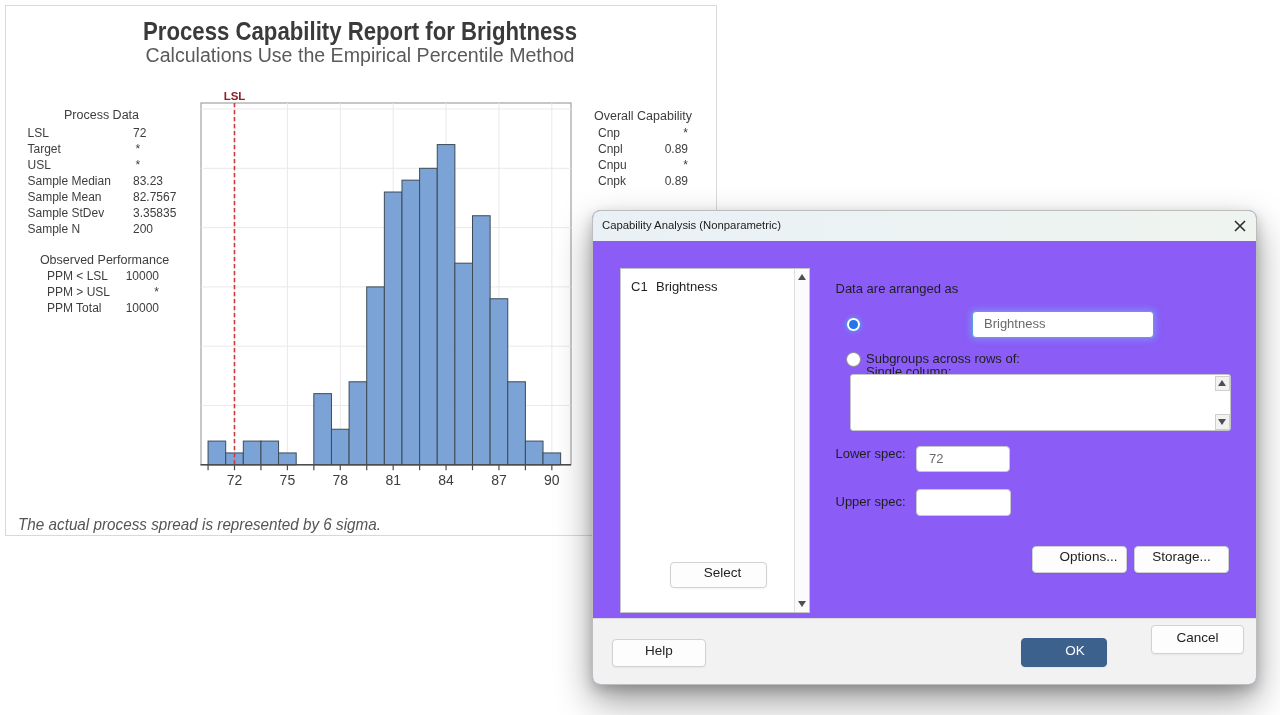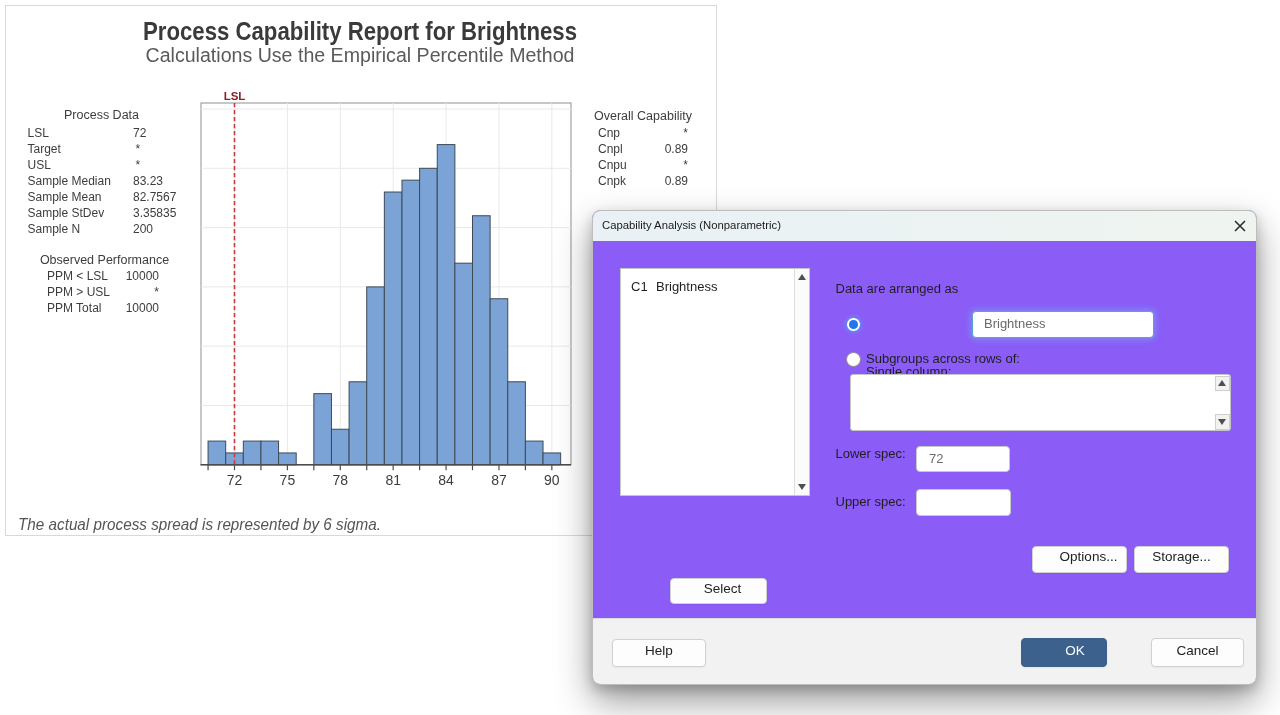--- a/index.html
+++ b/index.html
@@ -9,21 +9,21 @@
 #chartsvg { position:absolute; left:0; top:0; }
 .dlg { position:absolute; left:592px; top:210px; width:665px; height:475px;
   background:#8b5cf6; border:1px solid #bdbdbd; border-radius:8px;
   box-shadow:0 16px 36px rgba(0,0,0,.40), 0 5px 12px rgba(0,0,0,.18); }
 .titlebar { position:absolute; left:0; top:0; right:0; height:29.5px;
   background:linear-gradient(90deg,#e9f1f6,#eff4ef);
   border-radius:7px 7px 0 0; }
 .titletext { position:absolute; left:9px; top:7.5px; font-size:11.3px; color:#1b1b1b; }
 .closex { position:absolute; right:9px; top:8px; width:14px; height:14px; }
 .lbl { position:absolute; font-size:13px; color:#1f1f1f; white-space:nowrap; }
-.listbox { position:absolute; left:27px; top:57px; width:190px; height:228px;
+.listbox { position:absolute; left:27px; top:57px; width:190px; height:345px;
   background:#fff; border:1px solid #c5c5c5; }
 .sb { position:absolute; top:0; right:0; bottom:0; width:15px; background:#fbfbfb;
   border-left:1px solid #dedede; }
 .sbbtn { position:absolute; left:0; right:0; height:16px; display:flex;
   align-items:center; justify-content:center; }
 .tri-up { width:0; height:0; border-left:4.5px solid transparent;
   border-right:4.5px solid transparent; border-bottom:6px solid #4f4f4f; }
 .tri-dn { width:0; height:0; border-left:4.5px solid transparent;
   border-right:4.5px solid transparent; border-top:6px solid #4f4f4f; }
 .btn { position:absolute; background:#fdfdfd; border:1px solid #d1d1d1;
@@ -179,21 +179,21 @@
     <div class="lbl" style="left:35px; top:9.5px;">Brightness</div>
     <div class="sb">
       <div class="sbbtn" style="top:0;">
             <div class="tri-up"></div>
           </div>
       <div class="sbbtn" style="bottom:0;">
             <div class="tri-dn"></div>
           </div>
     </div>
   </div>
-  <div class="btn" style="left:77px; top:367px; width:97px; height:26px;padding-left:8px;">Select</div>
+  <div class="btn" style="left:77px; top:351px; width:97px; height:26px;padding-left:8px;">Select</div>
 
   <div class="lbl" style="left:242.5px; top:70px;">Data are arranged as</div>
   <div class="radio sel" style="left:253px; top:106px;"></div>
   <div class="lbl" style="left:273px; top:105px;margin-top:48px;">Single column:</div>
   <div class="inp" style="left:379px; top:99.5px; width:182px; height:27px; border:1.5px solid #58a0dc; box-shadow:0 0 6px 2px rgba(120,180,245,.50); padding-left:11px;">Brightness</div>
 
   <div class="radio un" style="left:253px; top:141px;"></div>
   <div class="lbl" style="left:273px; top:140px;">Subgroups across rows of:</div>
   <div class="mbox">
     <div class="sbtn" style="top:0.5px;">
@@ -208,15 +208,15 @@
   <div class="inp" style="left:323px; top:235px; width:94px; height:26px; padding-left:12px;">72</div>
   <div class="lbl" style="left:242.5px; top:283px;">Upper spec:</div>
   <div class="inp" style="left:323px; top:278px; width:95px; height:27px; padding-left:14px;"></div>
 
   <div class="btn" style="left:439px; top:335px; width:95px; height:26.5px;padding-left:18px;">Options...</div>
   <div class="btn" style="left:541px; top:335px; width:95px; height:26.5px;">Storage...</div>
 
   <div class="footer"></div>
   <div class="btn" style="left:19px; top:428px; width:94px; height:28px;">Help</div>
   <div class="btn" style="left:428px; top:427px; width:86px; height:29px; background:#3c618d; border-color:#3c618d; color:#fff;padding-left:22px;">OK</div>
-  <div class="btn" style="left:558px; top:427px; width:93px; height:29px;">Cancel</div>
+  <div class="btn" style="left:558px; top:414px; width:93px; height:29px;">Cancel</div>
 </div>
 </div>
 
 </body></html>

